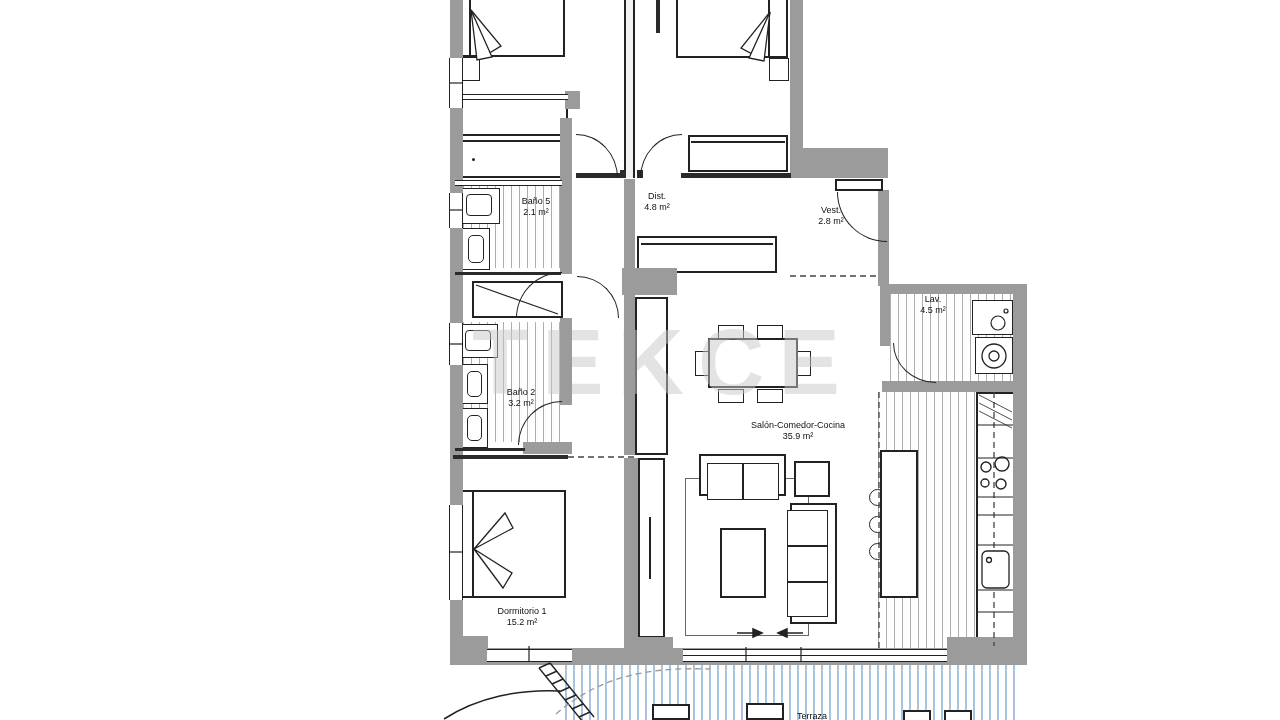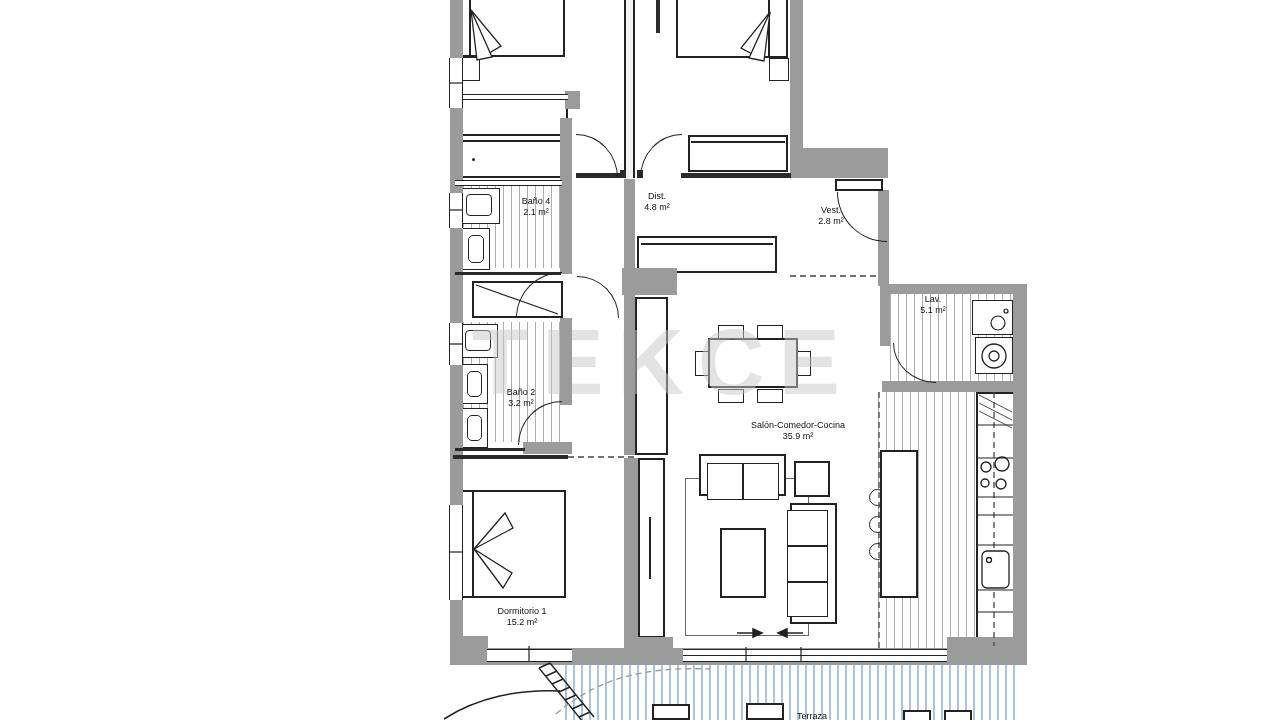--- a/index.html
+++ b/index.html
@@ -232,38 +232,38 @@
         <path d="M572,709 L583,704"></path>
       <path d="M579,717 L590,712"></path>
     </g>
     <g fill="none">
       <path d="M444,719 C478,697 520,689 560,691" stroke="#222" stroke-width="1.5"></path>
       <path d="M556,714 C600,676 648,667 710,669" stroke="#999" stroke-width="1.3" stroke-dasharray="6 4"></path>
     </g>
   </svg>
 
   <div class="lbl" style="left:536px;top:196px">
-    <div>Baño 4</div>
+    <div>Baño 5</div>
     <div>2.1 m²</div>
   </div>
   <div class="lbl" style="left:657px;top:191px">
     <div>Dist.</div>
     <div>4.8 m²</div>
   </div>
   <div class="lbl" style="left:831px;top:205px">
     <div>Vest.</div>
     <div>2.8 m²</div>
   </div>
   <div class="lbl" style="left:521px;top:387px">
     <div>Baño 2</div>
     <div>3.2 m²</div>
   </div>
   <div class="lbl" style="left:933px;top:294px">
     <div>Lav.</div>
-    <div>5.1 m²</div>
+    <div>4.5 m²</div>
   </div>
   <div class="lbl" style="left:798px;top:420px">
     <div>Salón-Comedor-Cocina</div>
     <div>35.9 m²</div>
   </div>
   <div class="lbl" style="left:522px;top:606px">
     <div>Dormitorio 1</div>
     <div>15.2 m²</div>
   </div>
   <div class="lbl" style="left:812px;top:711px">

